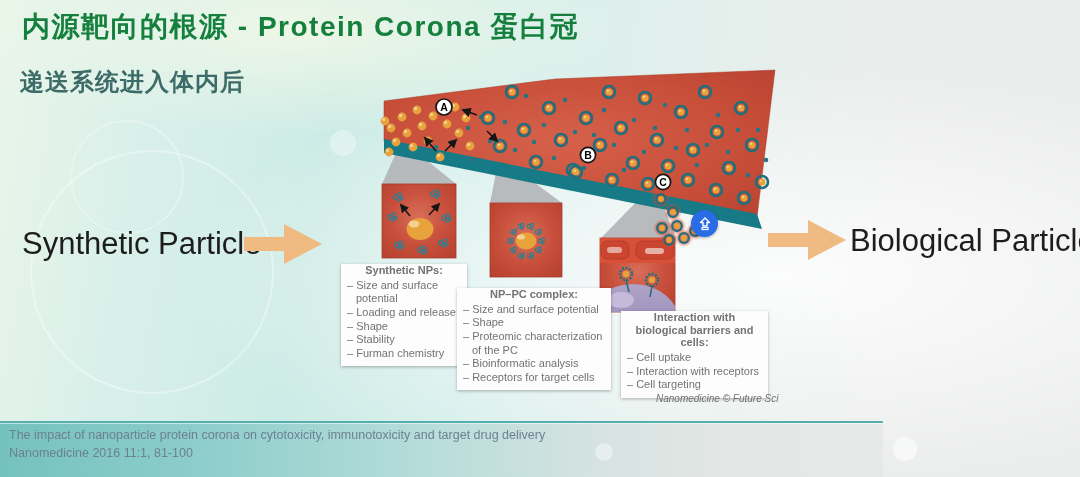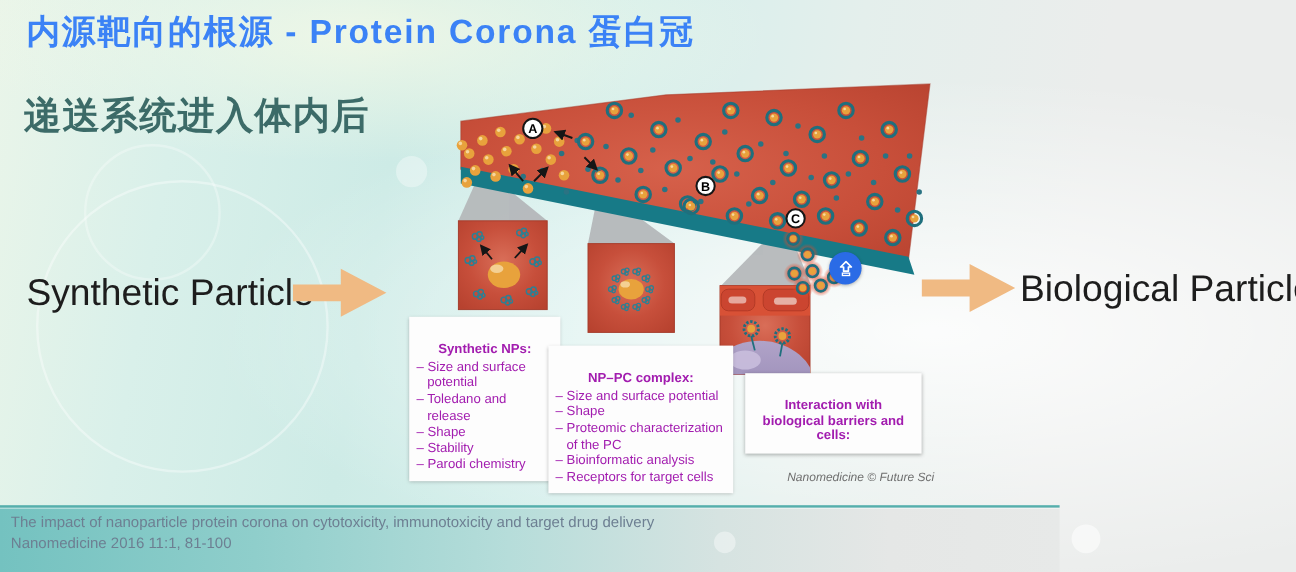--- a/index.html
+++ b/index.html
@@ -8,30 +8,30 @@
     font-family:"Liberation Sans",sans-serif;
     background:linear-gradient(100deg,#eaf5e9 0%,#d9f0ea 14%,#cdebe6 30%,#d6efec 46%,#e4efec 62%,#ebedec 80%,#ebedec 100%);
   }
   .swoosh{position:absolute;inset:0;pointer-events:none;
     background:
       radial-gradient(90% 72% at 72% 58%, rgba(255,255,255,.85), rgba(255,255,255,0) 62%),
       radial-gradient(45% 32% at 28% 6%, rgba(243,249,231,.85), rgba(255,255,255,0) 70%);
   }
   .bg-circle{position:absolute;border-radius:50%;border:2px solid rgba(255,255,255,.38);pointer-events:none;}
   .slide-title{position:absolute;left:22px;top:8px;font-size:28px;font-weight:bold;
-    color:#3b82f6;letter-spacing:1.5px;white-space:nowrap;}
-  .slide-subtitle{position:absolute;left:20px;top:76px;font-size:31px;font-weight:bold;
+    color:#15803d;letter-spacing:1.5px;white-space:nowrap;}
+  .slide-subtitle{position:absolute;left:20px;top:66px;font-size:24px;font-weight:bold;
     color:#3c6b68;letter-spacing:1px;white-space:nowrap;}
   .side-label{position:absolute;font-size:31px;color:#1d1d1d;white-space:nowrap;}
   .label-left{left:22px;top:226px;}
   .label-right{left:850px;top:223px;}
   .arrow-wrap{position:absolute;}
   .figure-svg{position:absolute;left:330px;top:60px;width:460px;height:350px;}
   .fig-box{position:absolute;background:#fdfdfd;box-shadow:0 1px 3px rgba(40,40,40,.35);
-    padding:21px 6px 6px 6px;color:#a21caf;}
+    padding:0 6px 6px 6px;color:#737373;}
   .fig-box .fig-title{font-weight:bold;font-size:11px;text-align:center;margin-bottom:2px;line-height:1.15;}
   .fig-item{font-size:11px;line-height:1.24;padding-left:9px;text-indent:-9px;}
   .box-synthetic{left:341px;top:264px;width:114px;}
   .box-nppc{left:457px;top:288px;width:142px;}
   .box-interaction{left:621px;top:311px;width:135px;}
   .credit{position:absolute;left:656px;top:393px;font-size:10px;font-style:italic;color:#6f6f6f;}
   .fab{position:absolute;left:691px;top:210px;width:27px;height:27px;border-radius:50%;
     background:#2a6be6;box-shadow:0 1px 3px rgba(0,0,0,.3);display:flex;align-items:center;justify-content:center;}
   .footer{position:absolute;left:0;bottom:0;width:883px;height:54px;
     background:linear-gradient(90deg,#74c2c0 0%,#8fcecb 24%,#b6ddda 48%,#d6e3e1 68%,#e5e7e6 84%,#e7e9e8 100%);
@@ -307,38 +307,43 @@
         <circle cx="663" cy="182" r="7.6" fill="#fff" stroke="#161616" stroke-width="1.7"></circle>
         <text x="663" y="185.8">C</text>
       </g>
   </g>
 </svg>
 
 <div class="fig-box box-synthetic">
   <div class="fig-title">Synthetic NPs:</div>
   <div>
       <div class="fig-item">– Size and surface potential</div>
-      <div class="fig-item">– Toledano and release</div>
+      <div class="fig-item">– Loading and release</div>
       <div class="fig-item">– Shape</div>
       <div class="fig-item">– Stability</div>
-      <div class="fig-item">– Parodi chemistry</div>
+      <div class="fig-item">– Furman chemistry</div>
     </div>
 </div>
 <div class="fig-box box-nppc">
   <div class="fig-title">NP–PC complex:</div>
   <div>
       <div class="fig-item">– Size and surface potential</div>
       <div class="fig-item">– Shape</div>
       <div class="fig-item">– Proteomic characterization of the PC</div>
       <div class="fig-item">– Bioinformatic analysis</div>
       <div class="fig-item">– Receptors for target cells</div>
     </div>
 </div>
 <div class="fig-box box-interaction">
   <div class="fig-title">Interaction with biological barriers and cells:</div>
+  <div>
+      <div class="fig-item">– Cell uptake</div>
+      <div class="fig-item">– Interaction with receptors</div>
+      <div class="fig-item">– Cell targeting</div>
+    </div>
 </div>
 
 <div class="credit">Nanomedicine © Future Sci</div>
 
 <div class="fab">
   <svg width="16" height="16" viewBox="0 0 16 16">
     <path d="M8 2 L12.5 6.5 H10 V10 H6 V6.5 H3.5 Z" fill="none" stroke="#fff" stroke-width="1.4" stroke-linejoin="round"></path>
     <rect x="5" y="11.6" width="6" height="2" fill="none" stroke="#fff" stroke-width="1.1"></rect>
   </svg>
 </div>

